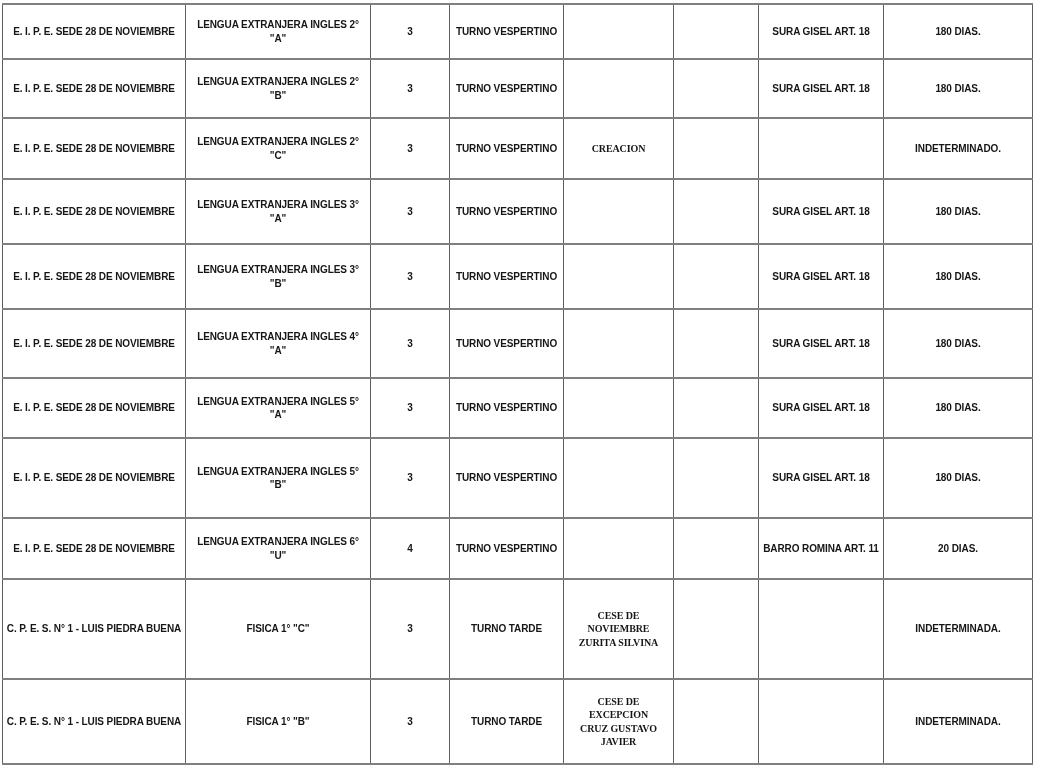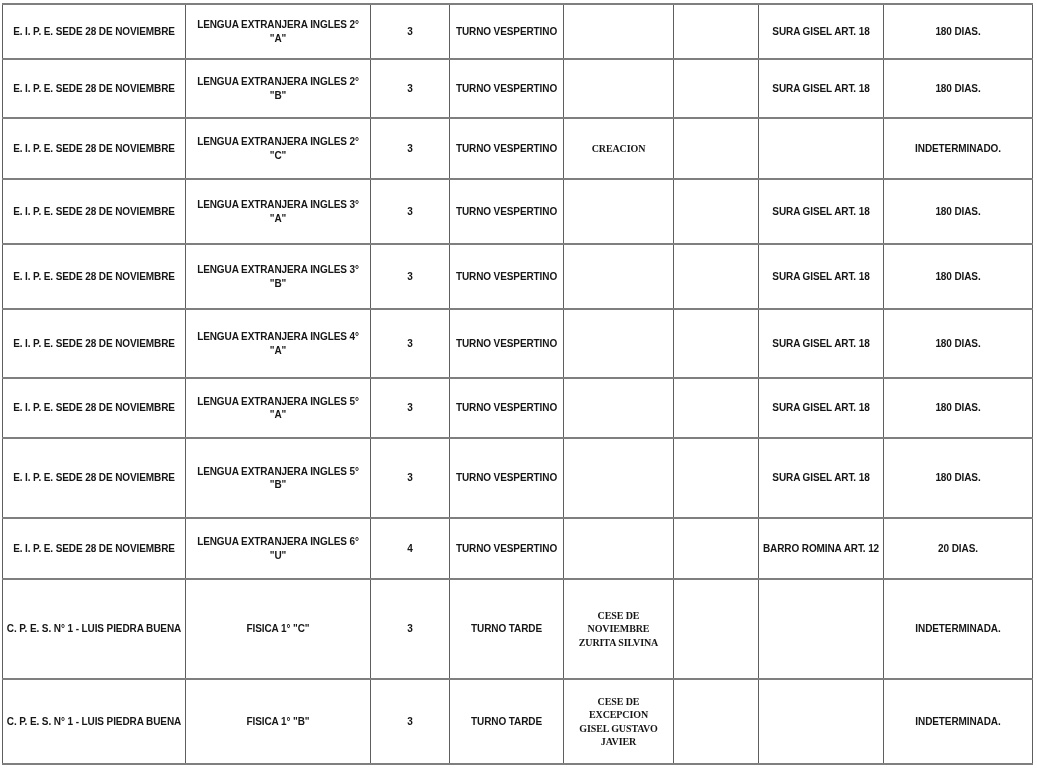--- a/index.html
+++ b/index.html
@@ -158,38 +158,38 @@
           <td>SURA GISEL ART. 18</td>
           <td>180 DIAS.</td>
         </tr>
         <tr>
           <td>E. I. P. E. SEDE 28 DE NOVIEMBRE</td>
           <td>LENGUA EXTRANJERA INGLES 6° "U"</td>
           <td>4</td>
           <td>TURNO VESPERTINO</td>
           <td></td>
           <td></td>
-          <td>BARRO ROMINA ART. 12</td>
+          <td>BARRO ROMINA ART. 11</td>
           <td>20 DIAS.</td>
         </tr>
         <tr>
           <td>C. P. E. S. N° 1 - LUIS PIEDRA BUENA</td>
           <td>FISICA 1° "C"</td>
           <td>3</td>
           <td>TURNO TARDE</td>
           <td>CESE DE NOVIEMBRE ZURITA SILVINA</td>
           <td></td>
           <td></td>
           <td>INDETERMINADA.</td>
         </tr>
         <tr>
           <td>C. P. E. S. N° 1 - LUIS PIEDRA BUENA</td>
           <td>FISICA 1° "B"</td>
           <td>3</td>
           <td>TURNO TARDE</td>
-          <td>CESE DE EXCEPCION GISEL GUSTAVO JAVIER</td>
+          <td>CESE DE EXCEPCION CRUZ GUSTAVO JAVIER</td>
           <td></td>
           <td></td>
           <td>INDETERMINADA.</td>
         </tr>
       </tbody>
   </table>
 </div>
 
 </body></html>

